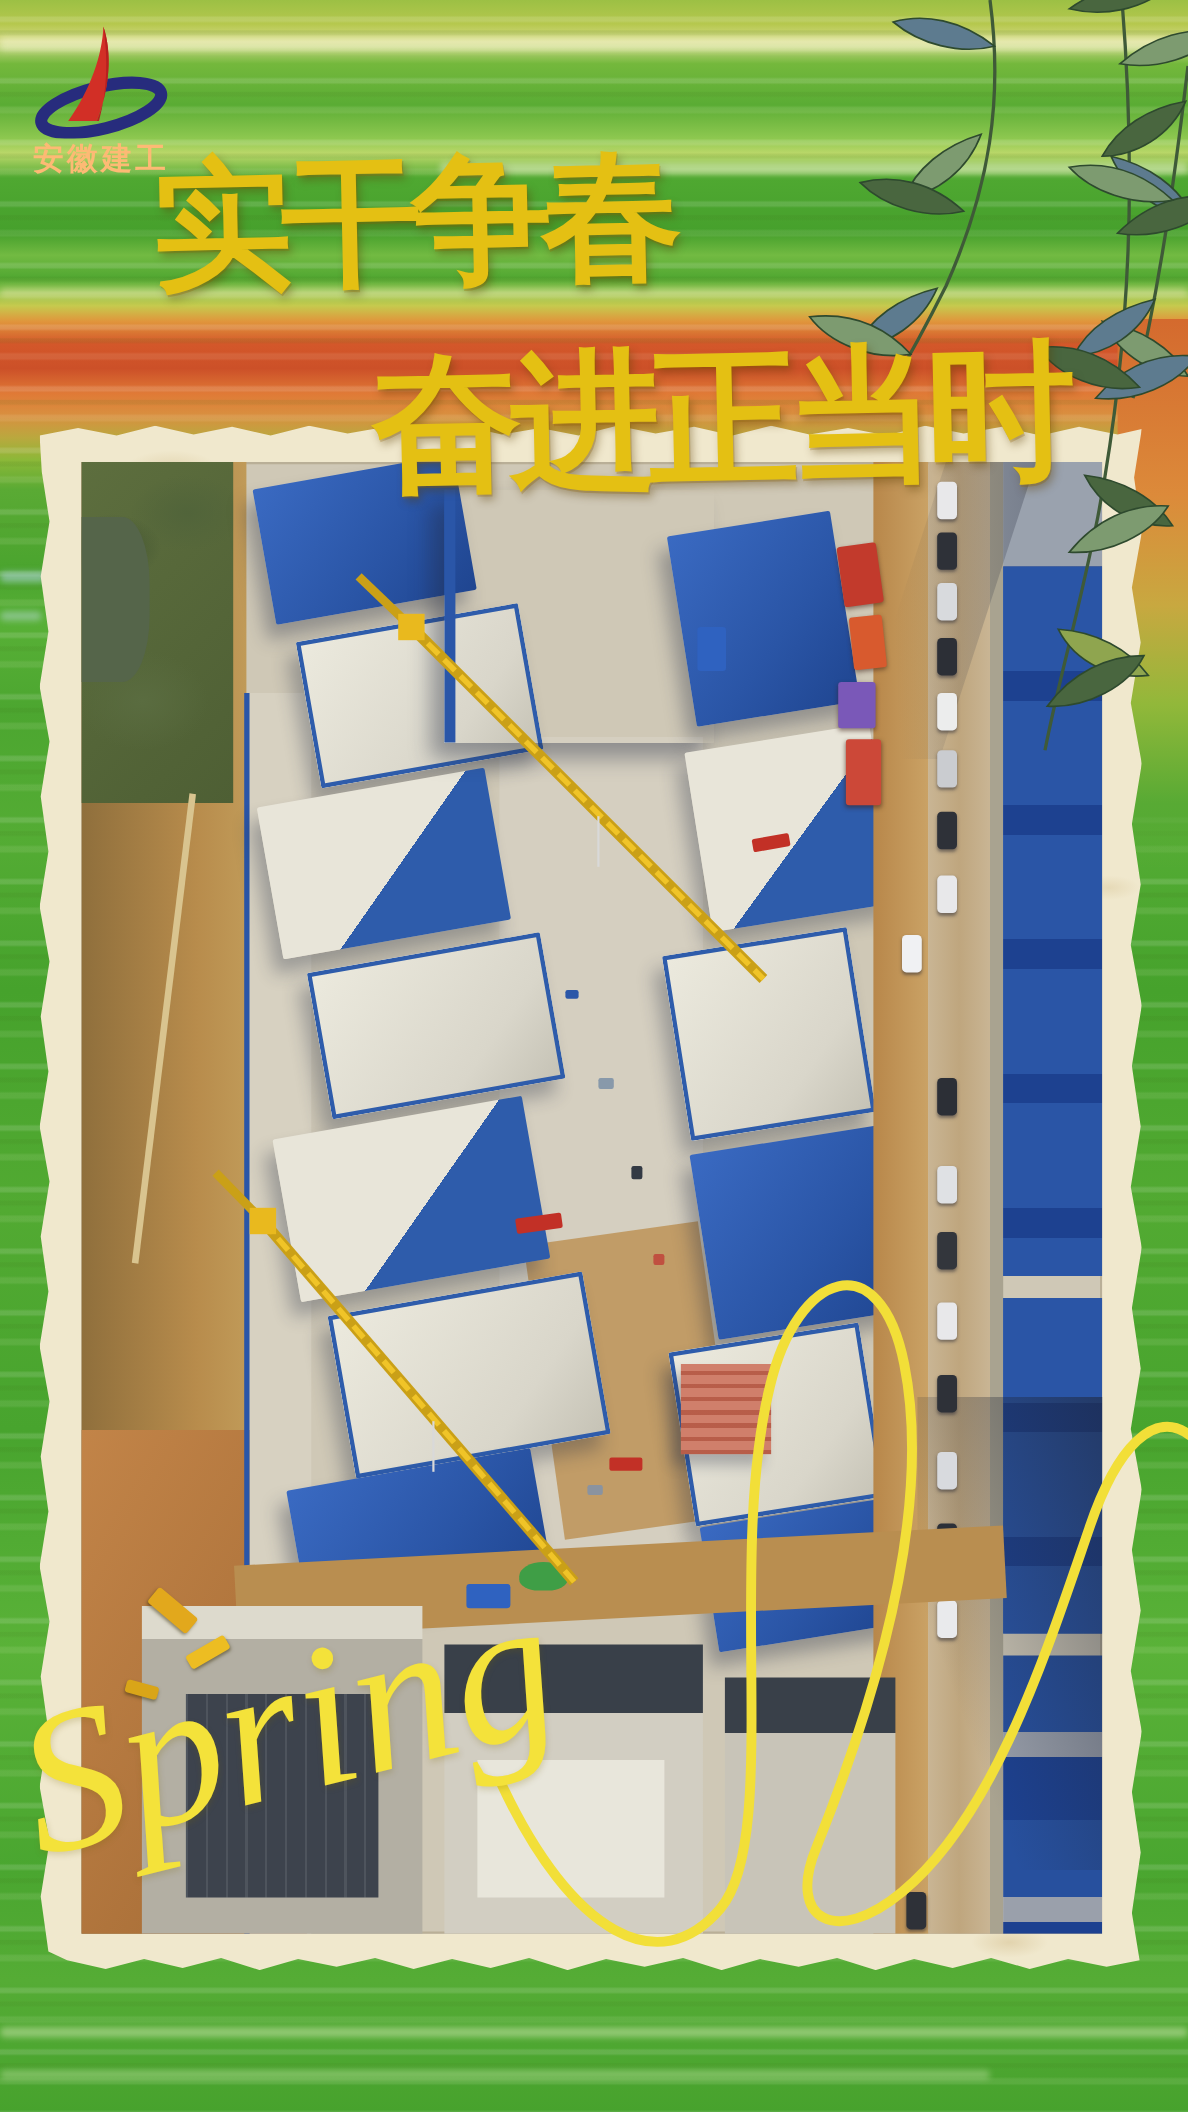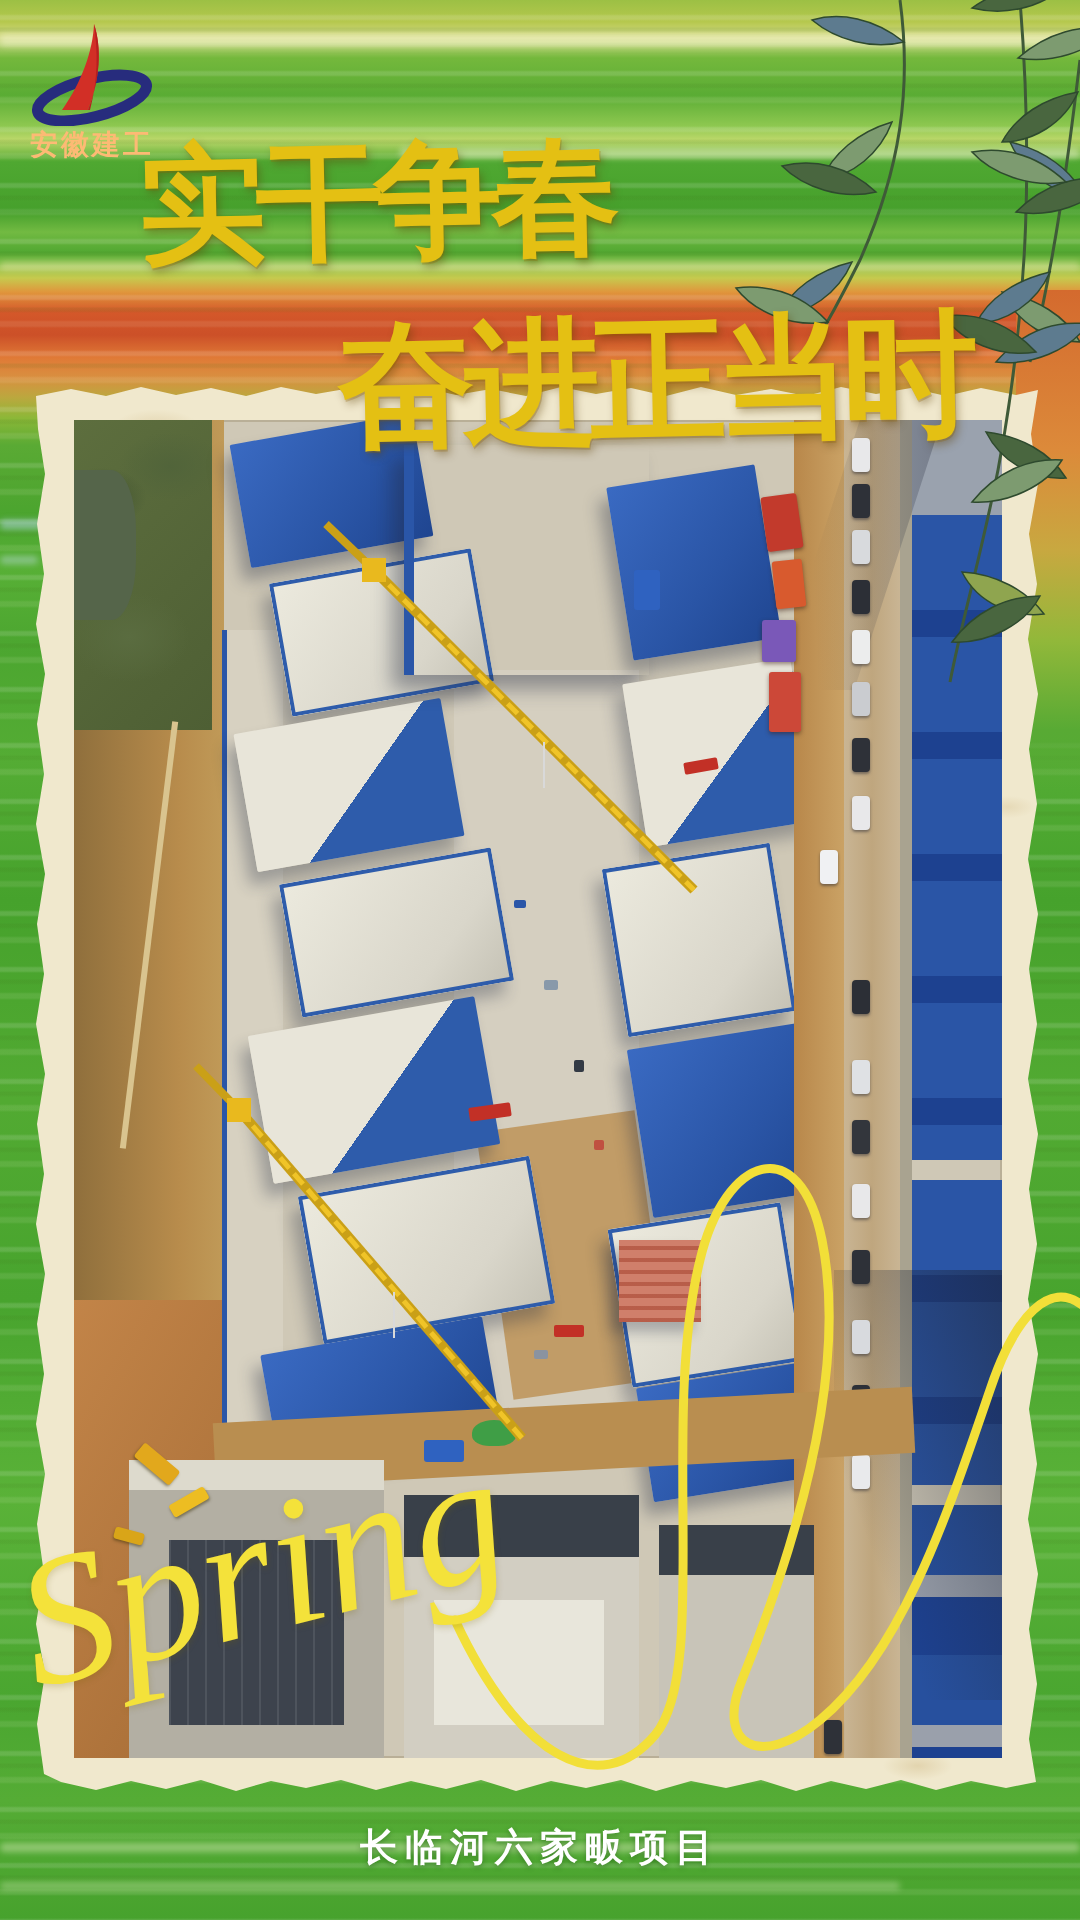--- a/index.html
+++ b/index.html
@@ -280,15 +280,14 @@
   </svg>
 
   <div class="spring">Spring</div>
   <svg class="flourish" viewBox="0 0 1080 1920">
     <path d="M455 1620 C520 1760,600 1800,655 1735 C710 1670,660 1420,700 1260
              C725 1155,800 1130,822 1240 C850 1380,790 1560,742 1680
              C715 1745,760 1770,820 1720 C905 1650,952 1500,990 1390
              C1015 1315,1050 1280,1082 1305" fill="none" stroke="#f2df38" stroke-width="9" stroke-linecap="round"></path>
   </svg>
 
-  <div class="caption">长临河六家畈项目</div>
 
 </div>
 
 </body></html>

